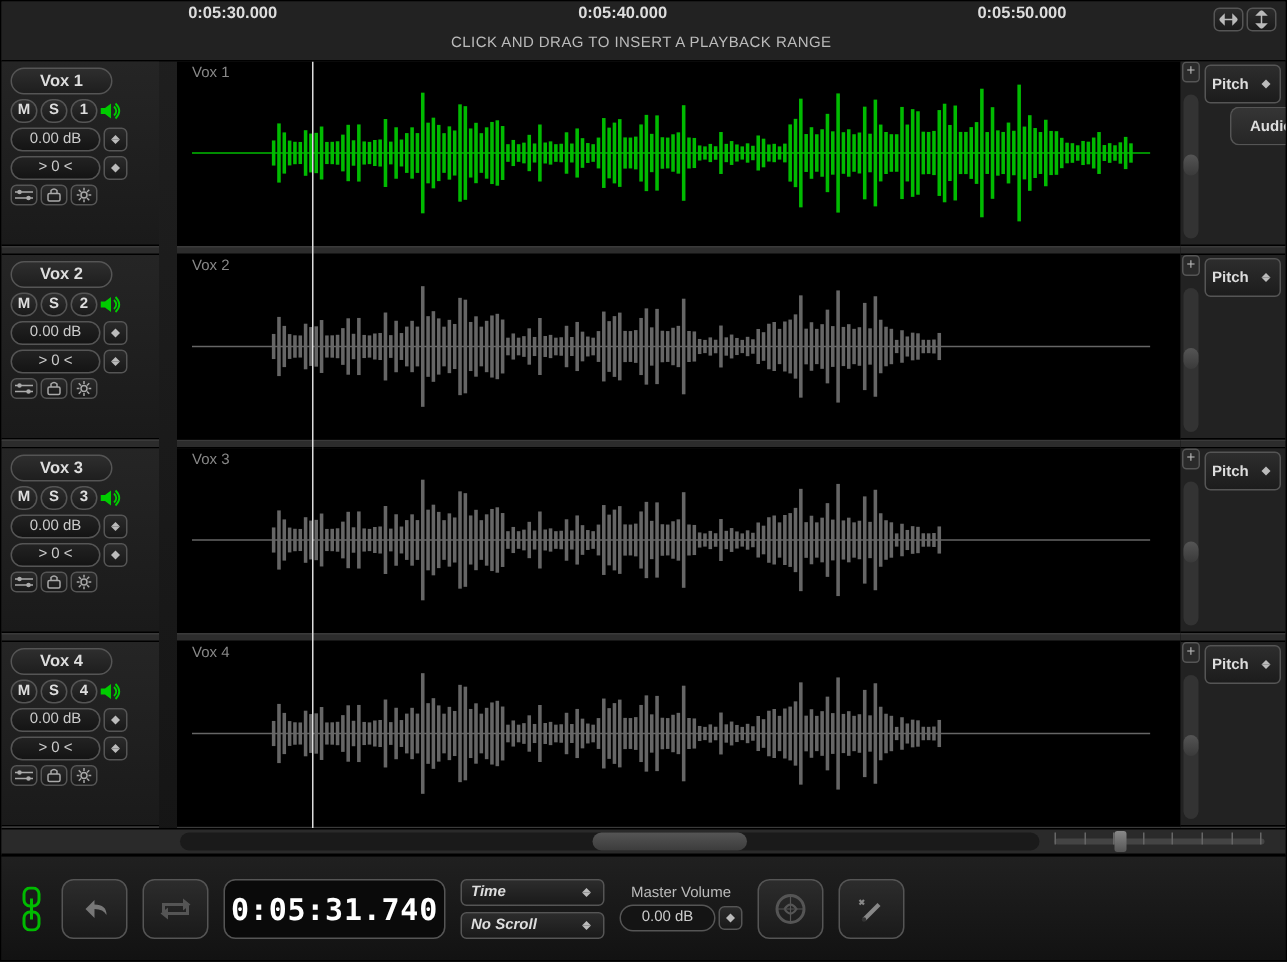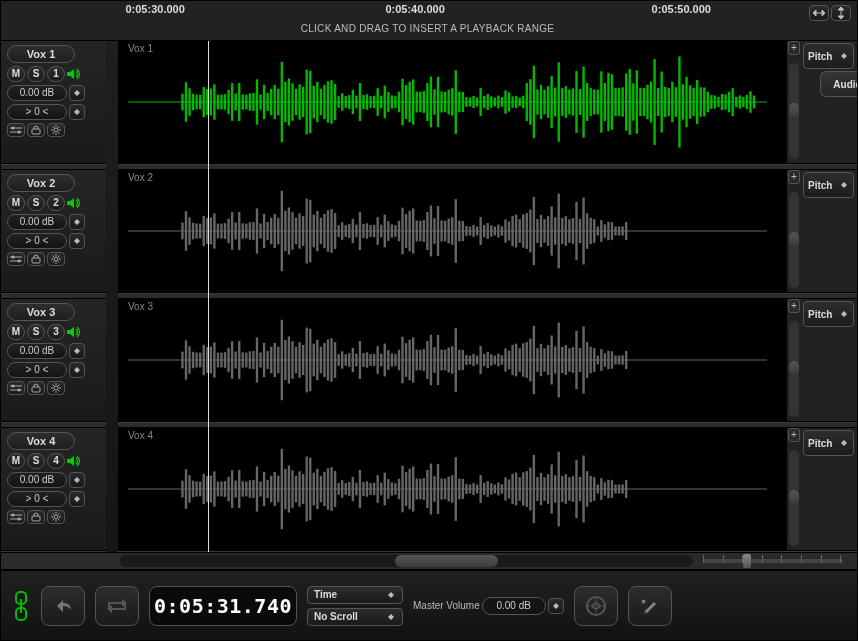--- a/index.html
+++ b/index.html
@@ -69,23 +69,23 @@
 .footer { height: 70px; background: linear-gradient(#202020,#121212); border-top: 1px solid #000; display: flex; align-items: center; padding: 6px 10px; gap: 10px; position:relative; }
 .logo { font-size: 22px; font-weight: bold; letter-spacing: -0.5px; min-width: 165px; }
 .logo .re { color: #ff8c1a; font-weight: 700; }
 .logo .voice { color: #ccc; font-weight: 700; }
 .logo .pro { color: #fff; font-weight: 900; letter-spacing: 1px; }
 .link-icon { width: 20px; height: 36px; display:flex; align-items:center; justify-content:center; color:#0b0; }
 .start-end { font-size: 10px; color: #bbb; line-height: 14px; }
 .start-end .lbl { display:inline-block; width: 30px; text-align:right; margin-right: 4px; font-weight:bold; }
 .transport-btn { width: 44px; height: 40px; background: linear-gradient(#2c2c2c,#1a1a1a); border: 1px solid #555; border-radius: 8px; display:flex; align-items:center; justify-content:center; color:#888; cursor:pointer; }
 .time-display { width: 148px; height: 40px; background: #0a0a0a; border: 1px solid #555; border-radius: 8px; color: #fff; font-size: 20px; font-weight: bold; display:flex; align-items:center; justify-content:center; font-family: monospace; letter-spacing: 0.5px; }
-.combo-col { display:flex; flex-direction:column; gap:4px; }
+.combo-col { display:flex; flex-direction:column; gap:4px;font-style:italic; }
 .combo { width: 96px; height: 18px; background: linear-gradient(#2c2c2c,#1a1a1a); border: 1px solid #555; border-radius: 4px; display:flex; align-items:center; justify-content:space-between; padding:0 6px; font-size:10px; font-weight:bold; color:#ddd; cursor:pointer; }
-.master-vol { display:flex; flex-direction:row; align-items:center; gap:2px; }
+.master-vol { display:flex; flex-direction:column; align-items:center; gap:2px; }
 .master-vol-label { font-size: 10px; color:#bbb; }
 .master-row { display:flex; gap:2px; align-items:center; }
 .master-val { width: 64px; height: 18px; background:#141414; border:1px solid #555; border-radius:9px; font-size:10px; text-align:center; line-height:16px; color:#ccc; }
 .big-icon-btn { width: 44px; height: 40px; background: linear-gradient(#2c2c2c,#1a1a1a); border:1px solid #555; border-radius:8px; display:flex; align-items:center; justify-content:center; color:#666; cursor:pointer; }
 
 .topright-btn { width: 20px; height: 16px; background: linear-gradient(#2c2c2c,#1a1a1a); border:1px solid #555; border-radius:4px; display:flex; align-items:center; justify-content:center; color:#bbb; cursor:pointer; }
 
 .playhead { position:absolute; top:0; bottom:0; width:1px; background:#ddd; z-index:5; pointer-events:none; }
 
 svg { display:block; }

